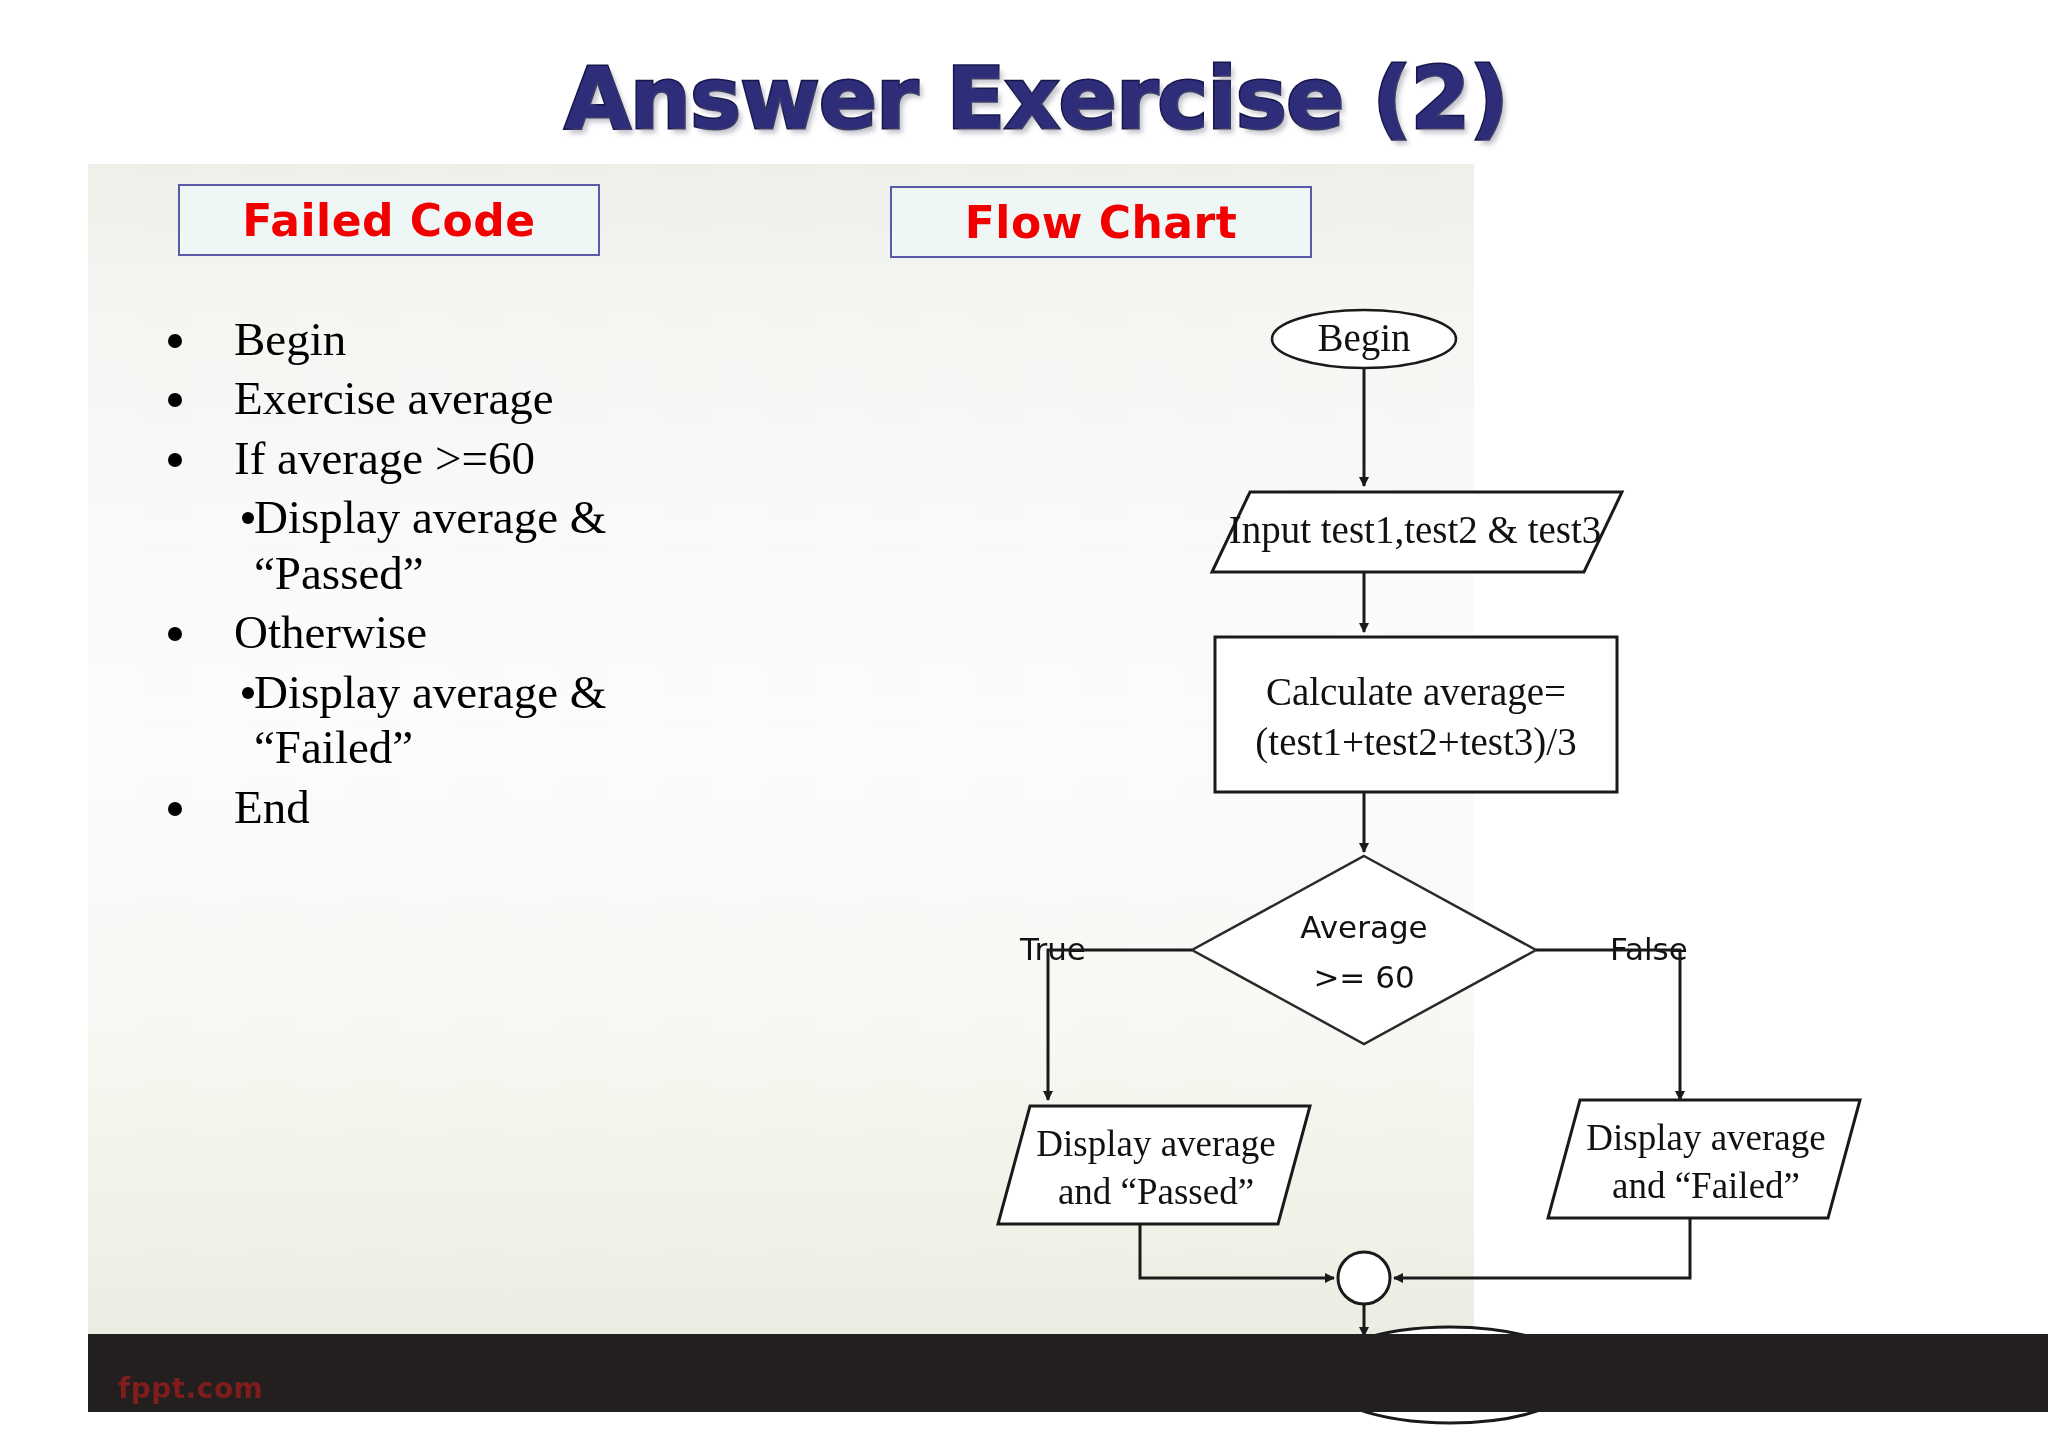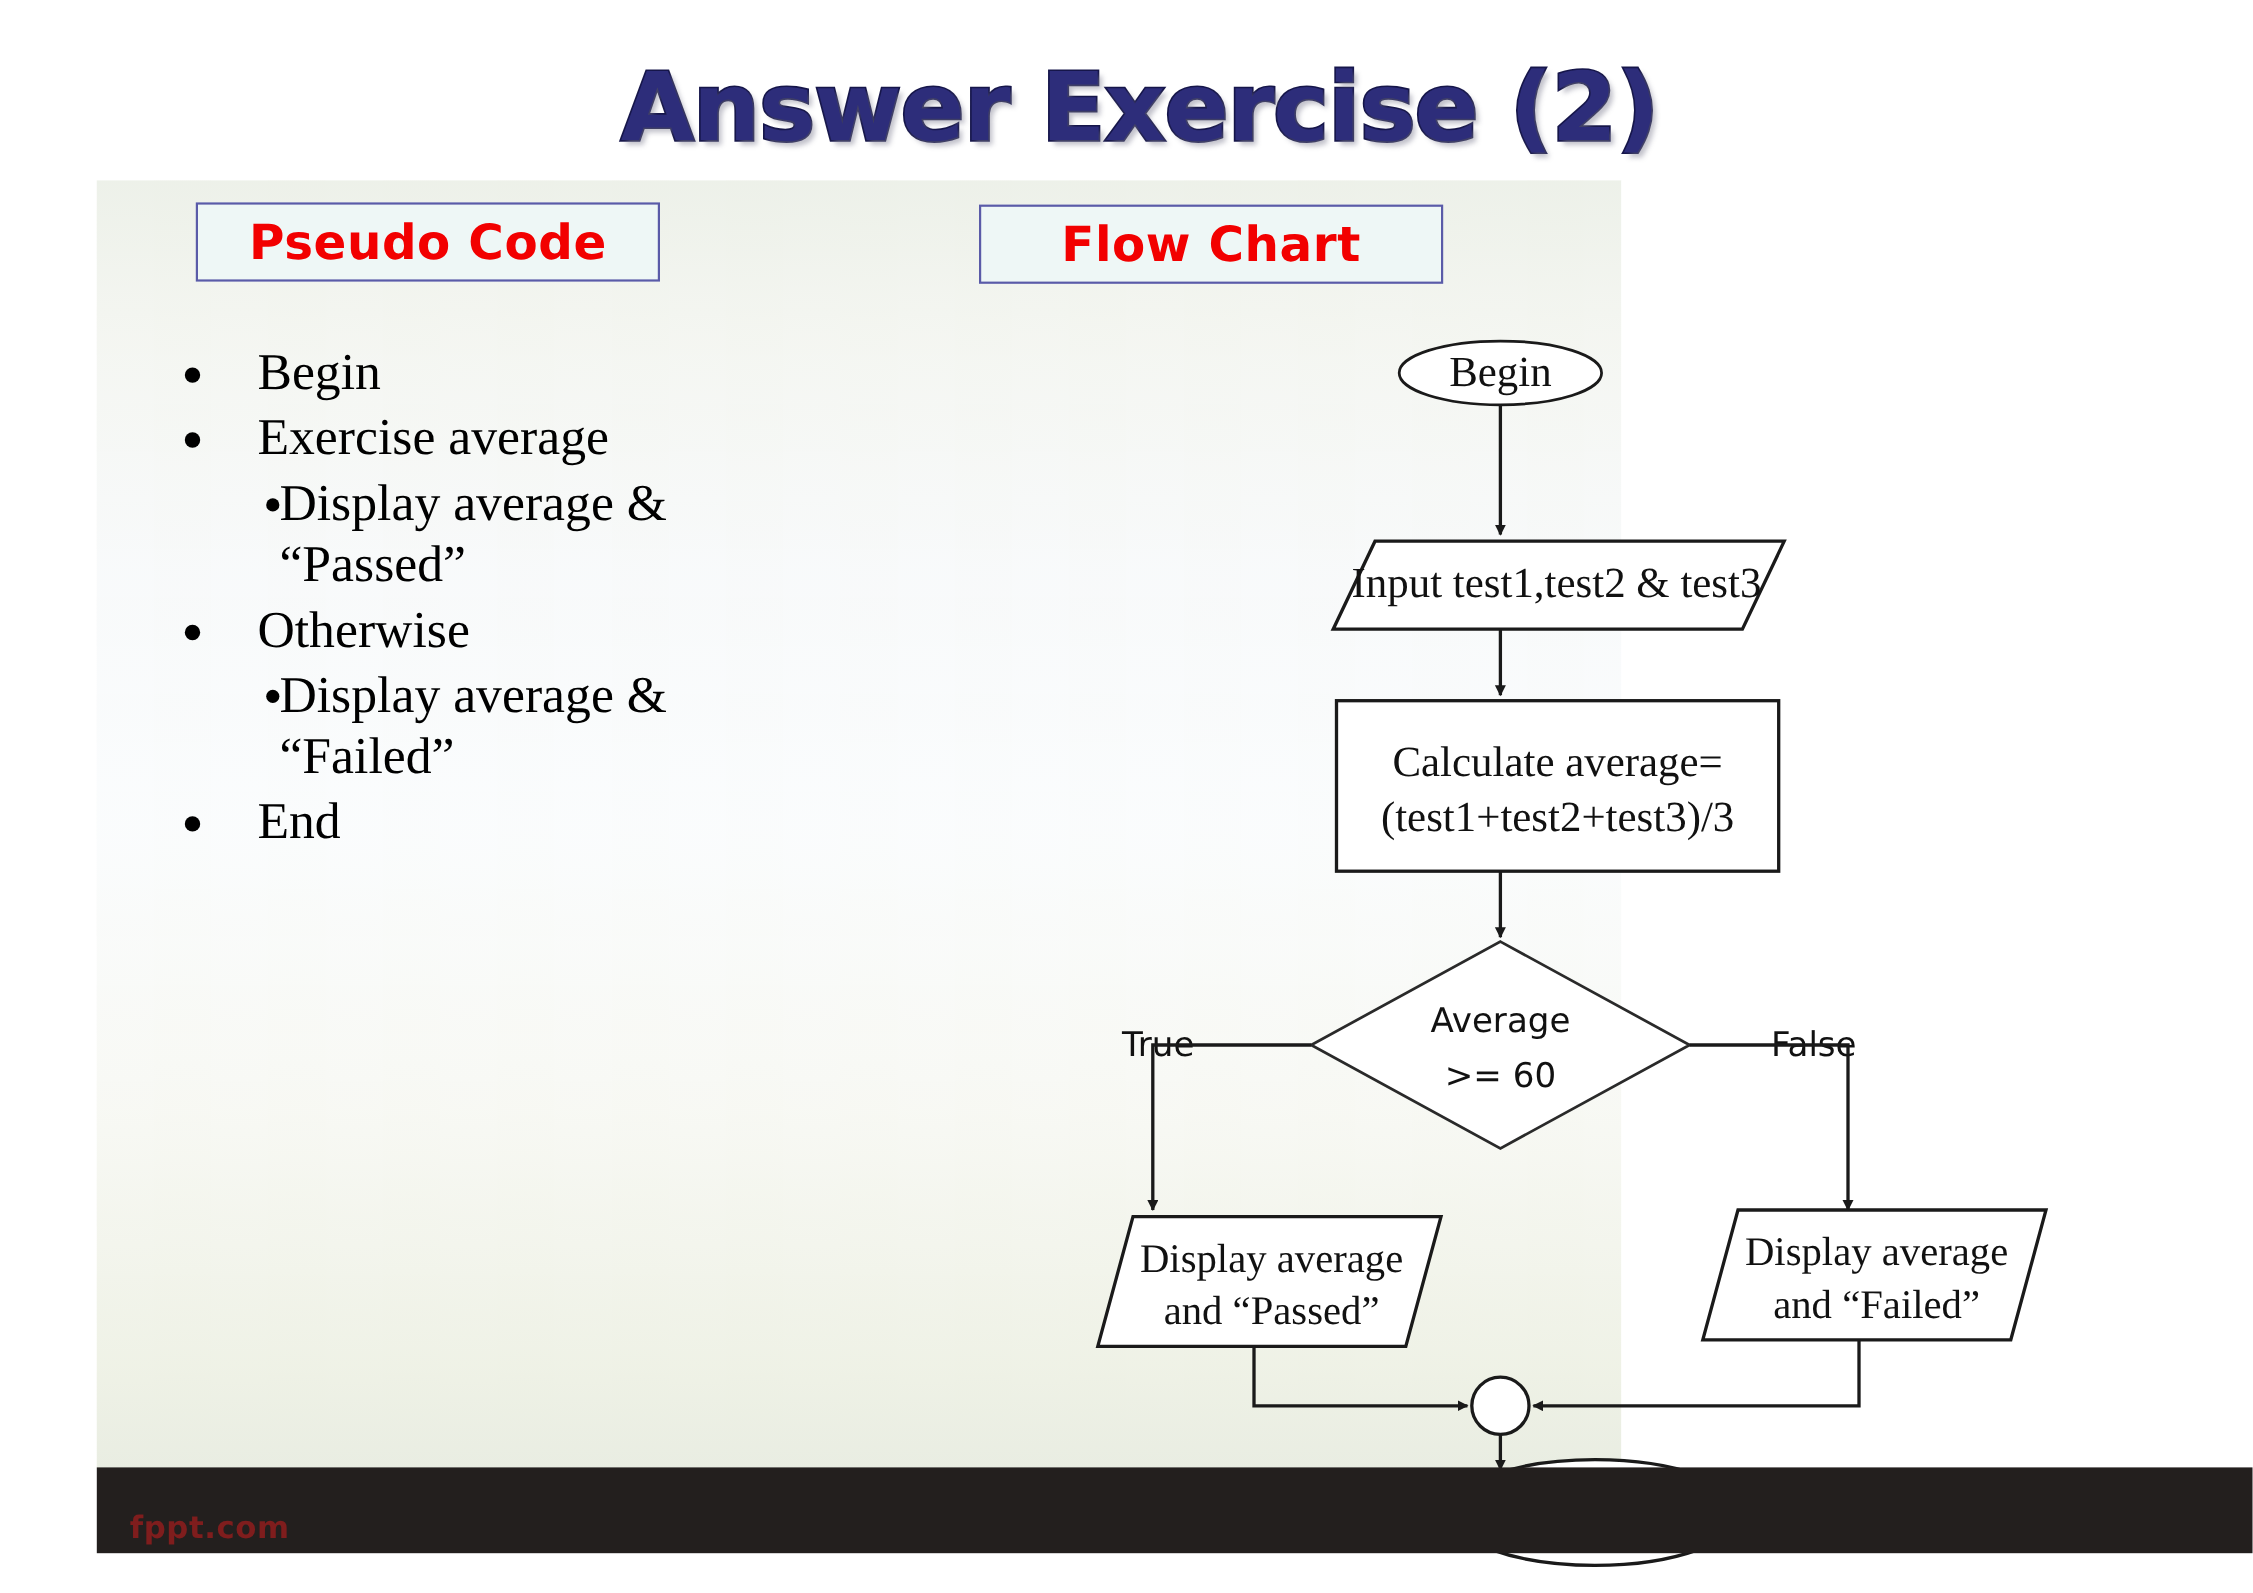--- a/index.html
+++ b/index.html
@@ -160,35 +160,39 @@
 <body>
 
 <div id="slide">
 
   <div id="bg-panel"></div>
   <div id="bg-panel-right-white"></div>
 
   <div id="title">Answer Exercise (2)</div>
 
   <div id="hdr-pseudo" class="hdr-box">
-    <span>Pseudo Code</span>
+    <span>Failed Code</span>
   </div>
 
   <div id="hdr-flow" class="hdr-box">
     <span>Flow Chart</span>
   </div>
 
   <div id="pseudo-list">
     <div class="li lvl1">
       <span class="dot"></span>
       <span class="txt">Begin</span>
     </div>
     <div class="li lvl1">
       <span class="dot"></span>
       <span class="txt">Exercise average</span>
+    </div>
+    <div class="li lvl1">
+      <span class="dot"></span>
+      <span class="txt">If average &gt;=60</span>
     </div>
     <div class="li lvl2">
       <span class="dot"></span>
       <span class="txt">Display average &amp;
 “Passed”</span>
     </div>
     <div class="li lvl1">
       <span class="dot"></span>
       <span class="txt">Otherwise</span>
     </div>

